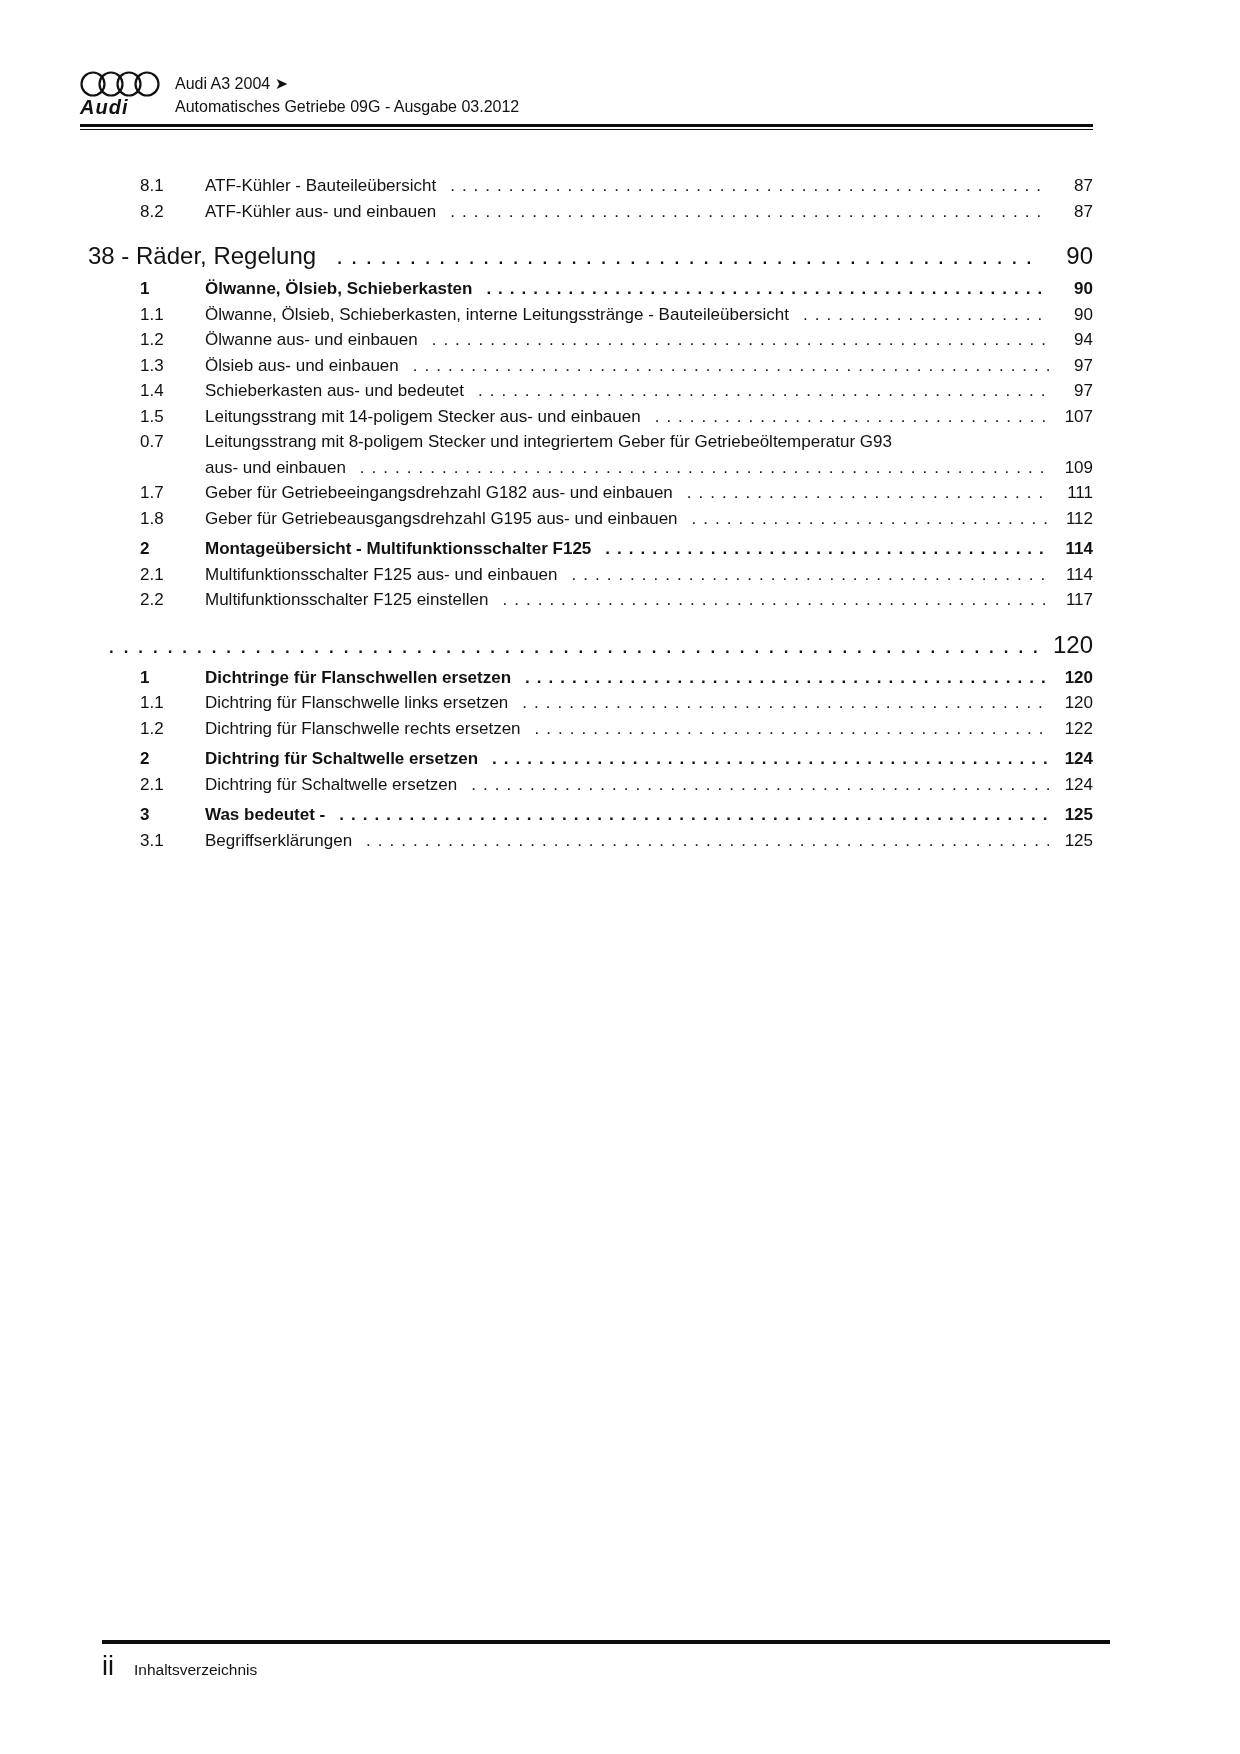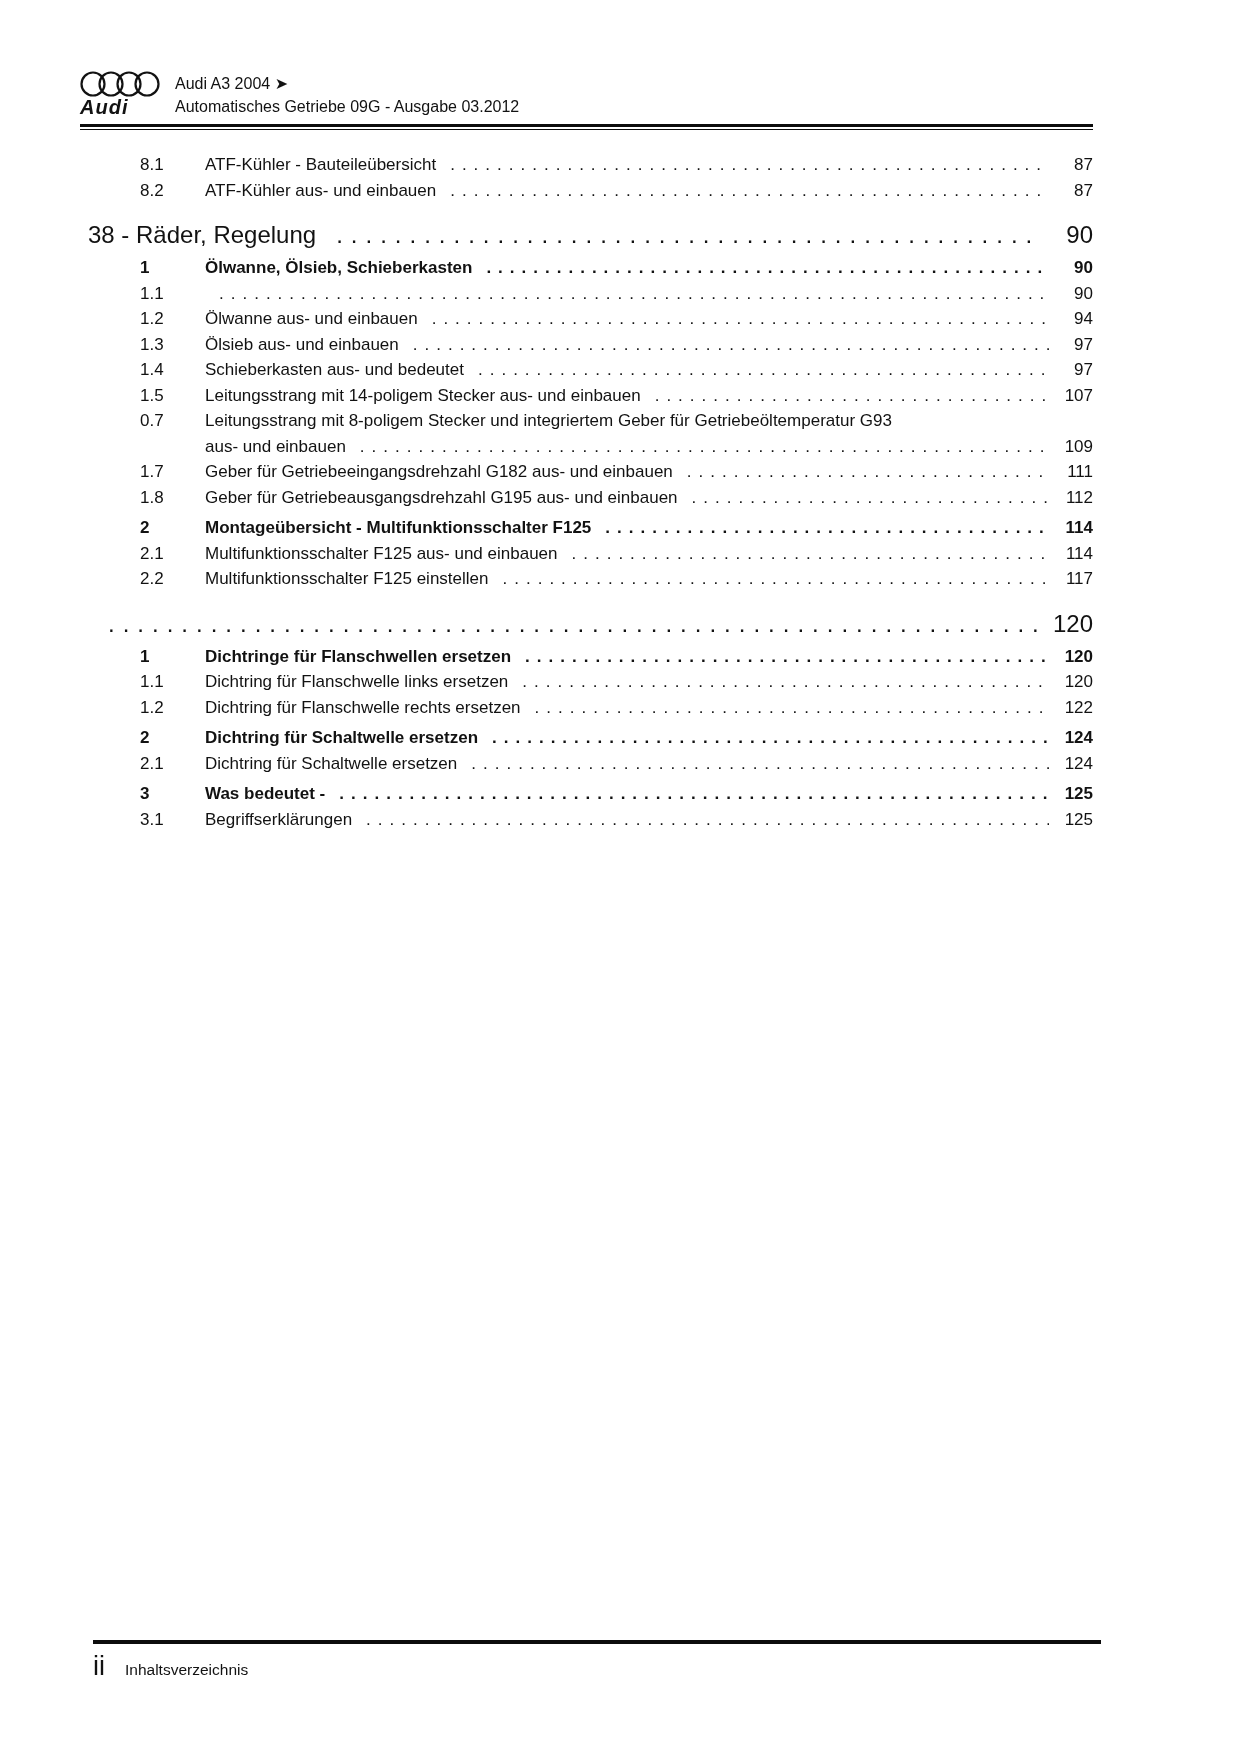--- a/index.html
+++ b/index.html
@@ -29,21 +29,21 @@
   }
   .header-text { font-size: 16px; line-height: 23px; padding-top: 2px; }
   .header-rule {
     margin-top: 6px;
     border-top: 3px solid #0c0c0c;
     border-bottom: 1px solid #0c0c0c;
     height: 2px;
   }
 
   
-  .toc { margin-top: 22px; }
+  .toc { margin-top: 43px; }
   .row {
     display: flex;
     align-items: baseline;
     padding-left: 60px;
     font-size: 17px;
     line-height: 25.5px;
   }
   .row .num { flex: 0 0 65px; }
   .row .body { flex: 1; min-width: 0; }
   .line { display: flex; align-items: baseline; }
@@ -64,21 +64,21 @@
     line-height: 30px;
     margin-top: 17px;
     margin-bottom: 5px;
   }
   .row.chapter .dots { letter-spacing: 8px; margin-left: 20px; }
   .row.chapter .page-num { min-width: 50px; }
 
   
   .footer {
     position: absolute;
-    left: 93px;
+    left: 102px;
     top: 1640px;
     width: 1008px;
     border-top: 4px solid #0c0c0c;
     padding-top: 7px;
   }
   .footer-row { display: flex; align-items: baseline; gap: 20px; }
   .footer-page { font-size: 27px; line-height: 30px; }
   .footer-label { font-size: 15.5px; }
 </style>
 </head>
@@ -150,20 +150,21 @@
         <span class="page-num p1">90</span>
       </div>
 
     </div>
   </div>
 
   <div class="row sub">
     <span class="num">1.1</span>
     <div class="body">
       <div class="line l1">
+        <span class="title t1">Ölwanne, Ölsieb, Schieberkasten, interne Leitungsstränge - Bauteileübersicht</span>
         <span class="dots d1">................................................................................................................................................................</span>
         <span class="page-num p1">90</span>
       </div>
 
     </div>
   </div>
 
   <div class="row sub">
     <span class="num">1.2</span>
     <div class="body">

